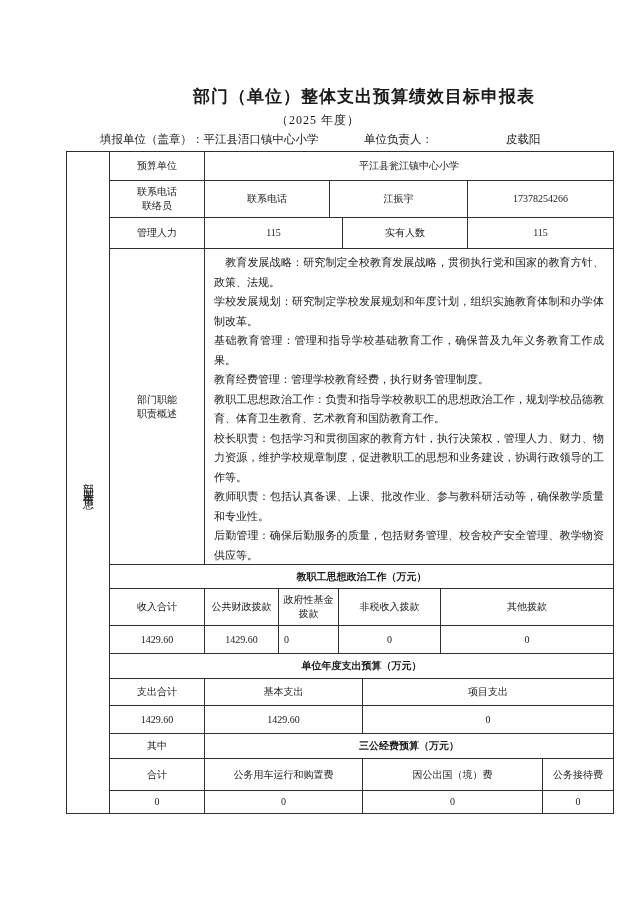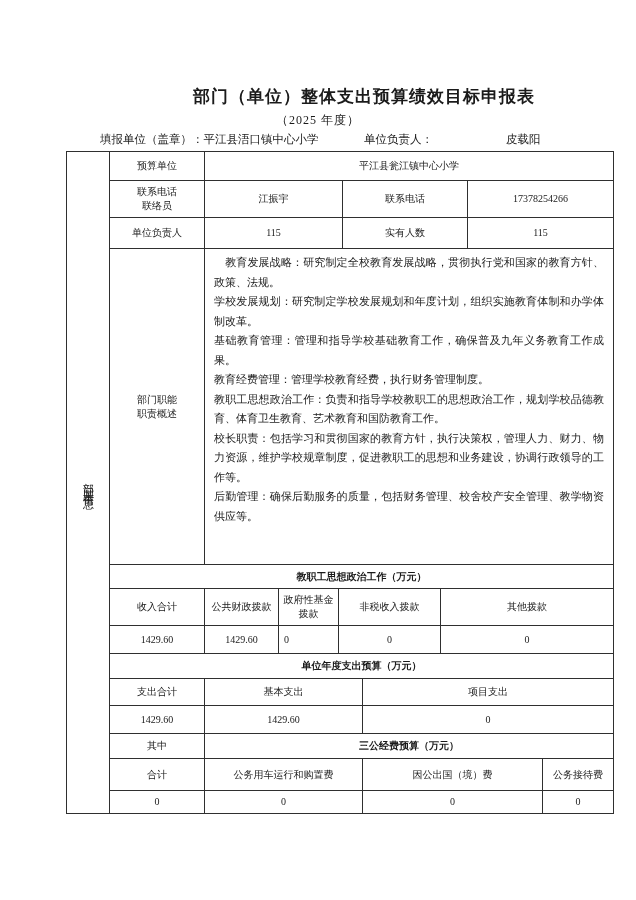--- a/index.html
+++ b/index.html
@@ -75,43 +75,44 @@
     <div class="rowsbox">
 
       <div class="r" style="height:28px">
         <div class="c" style="width:94px">预算单位</div>
         <div class="c" style="width:409px">平江县瓮江镇中心小学</div>
       </div>
 
       <div class="r" style="height:37px">
         <div class="c prelines" style="width:94px">联系电话
 联络员</div>
+        <div class="c" style="width:125px">联系电话</div>
         <div class="c" style="width:138px">江振宇</div>
-        <div class="c" style="width:125px">联系电话</div>
         <div class="c" style="width:146px">17378254266</div>
       </div>
 
       <div class="r" style="height:31px">
-        <div class="c" style="width:94px">单位负责人</div>
+        <div class="c" style="width:94px">管理人力</div>
         <div class="c" style="width:138px">115</div>
         <div class="c" style="width:125px">实有人数</div>
         <div class="c" style="width:146px">115</div>
       </div>
 
       <div class="r" style="height:316px">
         <div class="c prelines" style="width:94px">部门职能
 职责概述</div>
         <div class="c duties-cell" style="width:409px">
           <div class="duties-text">
               <div>　教育发展战略：研究制定全校教育发展战略，贯彻执行党和国家的教育方针、政策、法规。</div>
               <div>学校发展规划：研究制定学校发展规划和年度计划，组织实施教育体制和办学体制改革。</div>
               <div>基础教育管理：管理和指导学校基础教育工作，确保普及九年义务教育工作成果。</div>
               <div>教育经费管理：管理学校教育经费，执行财务管理制度。</div>
               <div>教职工思想政治工作：负责和指导学校教职工的思想政治工作，规划学校品德教育、体育卫生教育、艺术教育和国防教育工作。</div>
               <div>校长职责：包括学习和贯彻国家的教育方针，执行决策权，管理人力、财力、物力资源，维护学校规章制度，促进教职工的思想和业务建设，协调行政领导的工作等。</div>
+              <div>教师职责：包括认真备课、上课、批改作业、参与教科研活动等，确保教学质量和专业性。</div>
               <div>后勤管理：确保后勤服务的质量，包括财务管理、校舍校产安全管理、教学物资供应等。</div>
             </div>
         </div>
       </div>
 
       <div class="r" style="height:24px">
         <div class="c bold" style="width:503px">教职工思想政治工作（万元）</div>
       </div>
 
       <div class="r" style="height:37px">

